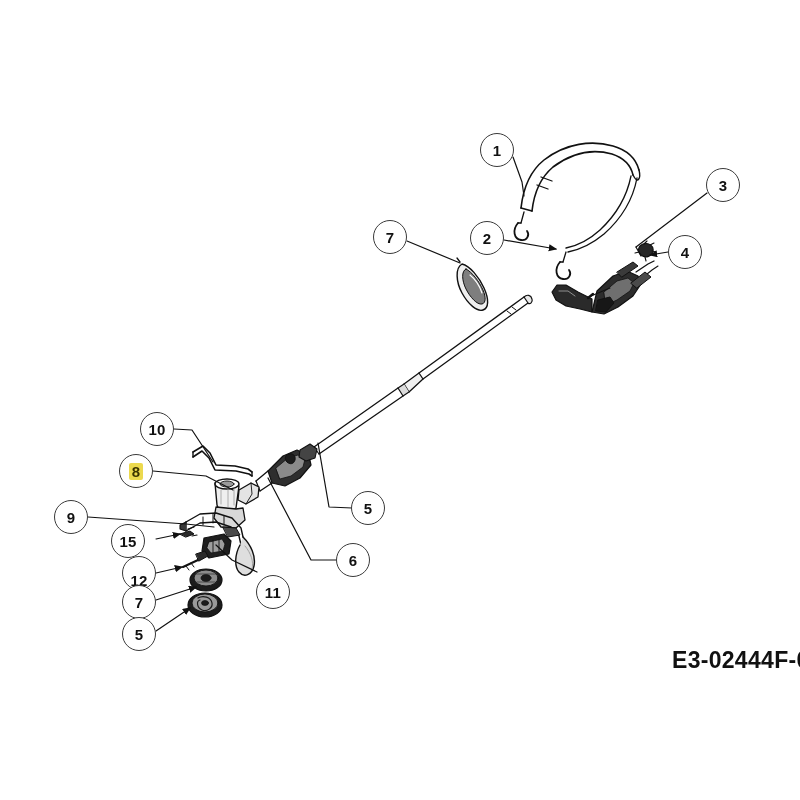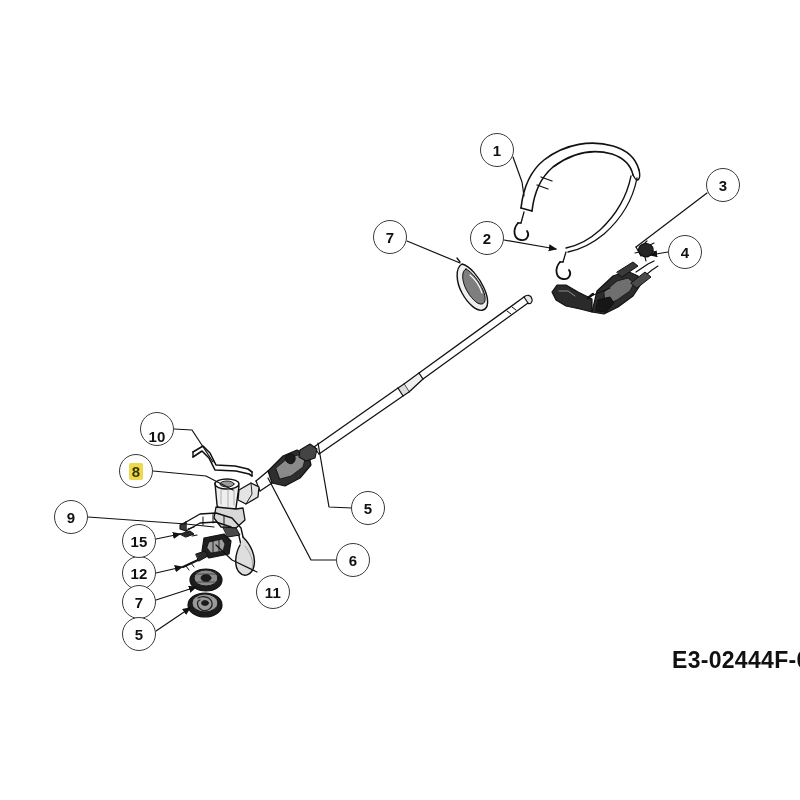--- a/index.html
+++ b/index.html
@@ -296,35 +296,35 @@
       </div>
       <div class="callout" style="left: 390px; top: 237px;">
         <span class="num">7</span>
       </div>
       <div class="callout highlighted" style="left: 136px; top: 471px;">
         <span class="num">8</span>
       </div>
       <div class="callout" style="left: 71px; top: 517px;">
         <span class="num">9</span>
       </div>
-      <div class="callout" style="left: 157px; top: 429px; align-items: flex-end;">
+      <div class="callout" style="left: 157px; top: 429px;">
         <span class="num">10</span>
       </div>
       <div class="callout" style="left: 273px; top: 592px;">
         <span class="num">11</span>
       </div>
-      <div class="callout" style="left: 139px; top: 573px;">
+      <div class="callout" style="left: 139px; top: 573px; align-items: flex-end;">
         <span class="num">12</span>
       </div>
       <div class="callout" style="left: 139px; top: 602px;">
         <span class="num">7</span>
       </div>
       <div class="callout" style="left: 139px; top: 634px;">
         <span class="num">5</span>
       </div>
-      <div class="callout" style="left: 139px; top: 541px;">
+      <div class="callout" style="left: 128px; top: 541px;">
         <span class="num">15</span>
       </div>
     </div>
 
   <div id="part-number">E3-02444F-01</div>
 
 </div>
 
 </body></html>

